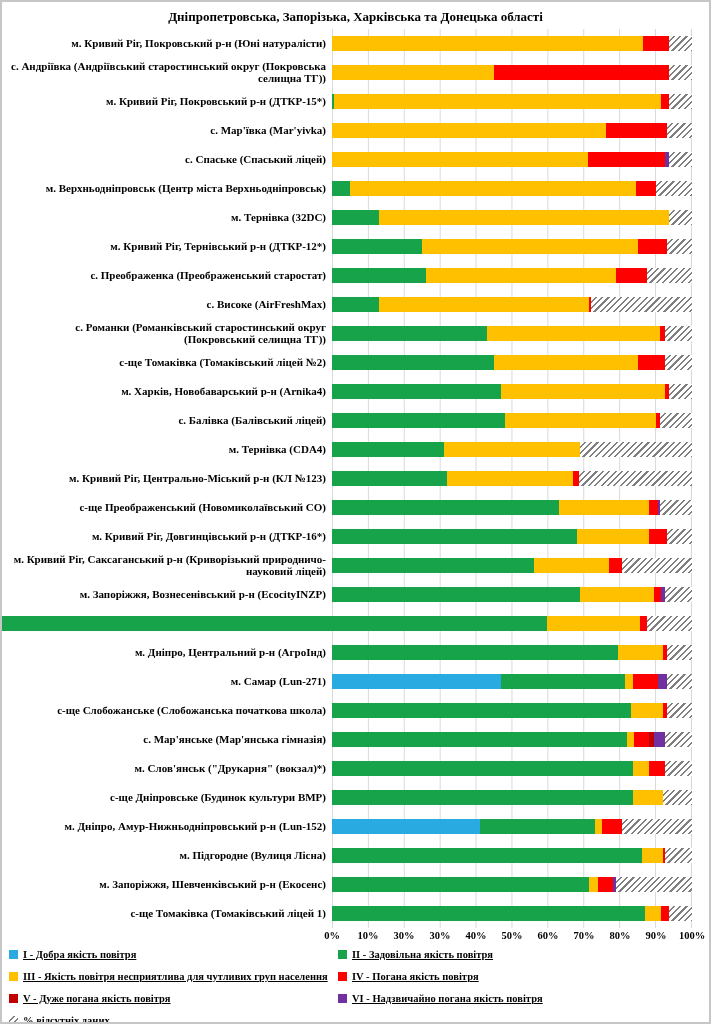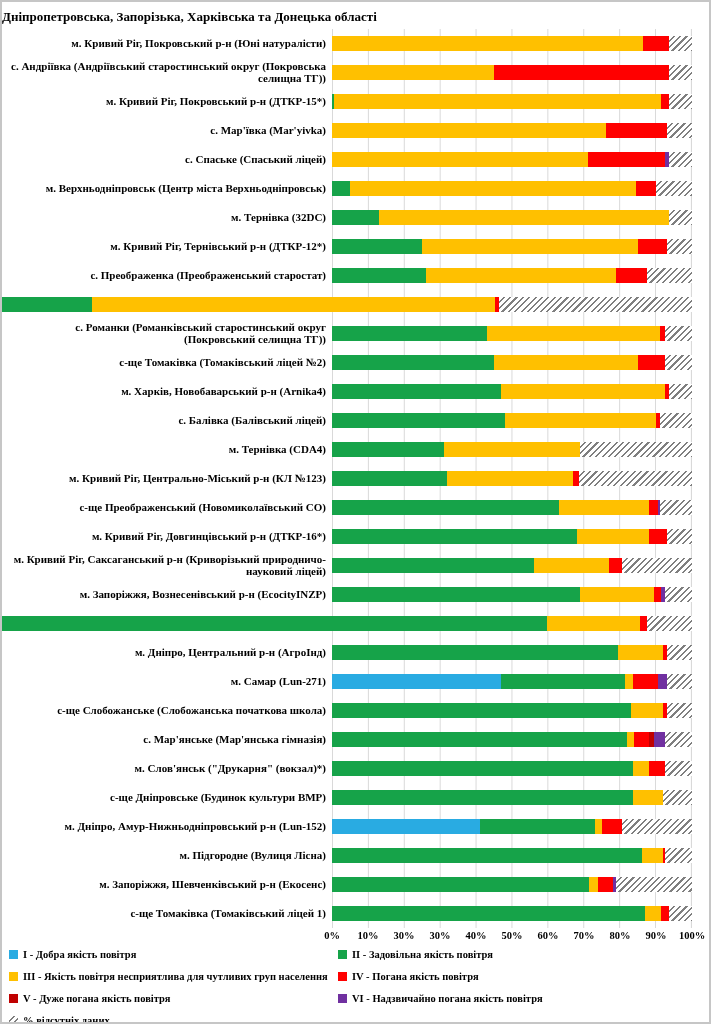--- a/index.html
+++ b/index.html
@@ -7,21 +7,21 @@
     position:relative;
     width:711px;height:1024px;
     box-sizing:border-box;
     border:2px solid #C6C6C6;
     background:#fff;
     font-family:"Liberation Serif","DejaVu Serif",serif;
     overflow:hidden;
   }
   .title{
     position:absolute;top:7px;left:0;right:0;
-    font-size:13px;font-weight:bold;color:#000;
+    text-align:center;font-size:13px;font-weight:bold;color:#000;
   }
   .chart{position:absolute;top:27px;left:0;right:0;height:915px;}
   .gridlines{
     position:absolute;left:330px;right:17px;top:0;height:899px;
     background-image:linear-gradient(to right,#D9D9D9 1px,transparent 1px);
     background-size:10% 100%;
     border-right:1px solid #D9D9D9;
   }
   .rows{position:relative;}
   .row{display:flex;align-items:center;height:29px;}
@@ -45,21 +45,21 @@
   .legend{
     position:absolute;left:7px;top:944px;right:4px;
     display:grid;grid-template-columns:329px auto;
     row-gap:5px;column-gap:0;
   }
   .legend-item{display:flex;align-items:center;height:17px;}
   .swatch{
     width:9px;height:9px;flex:0 0 auto;margin-right:5px;
   }
   .legend-label{
-    font-size:10.5px;font-weight:bold;white-space:nowrap;color:#000;
+    font-size:10.5px;font-weight:bold;white-space:nowrap;color:#000;text-decoration:underline;
   }
 </style>
 </head>
 <body>
 
 <div class="frame">
   <div class="title">Дніпропетровська, Запорізька, Харківська та Донецька області</div>
   <div class="chart">
     <div class="gridlines"></div>
     <div class="rows">
@@ -134,20 +134,21 @@
         <div class="row">
           <div class="row-label">с. Преображенка (Преображенський старостат)</div>
           <div class="row-track">
             <div class="seg" style="width: 26%; background: rgb(22, 163, 73);"></div>
             <div class="seg" style="width: 53%; background: rgb(255, 192, 0);"></div>
             <div class="seg" style="width: 8.5%; background: rgb(255, 0, 0);"></div>
             <div class="seg seg-hatch" style="width: 12.5%;"></div>
           </div>
         </div>
         <div class="row">
+          <div class="row-label">с. Високе (AirFreshMax)</div>
           <div class="row-track">
             <div class="seg" style="width: 13%; background: rgb(22, 163, 73);"></div>
             <div class="seg" style="width: 58.5%; background: rgb(255, 192, 0);"></div>
             <div class="seg" style="width: 0.5%; background: rgb(255, 0, 0);"></div>
             <div class="seg seg-hatch" style="width: 28%;"></div>
           </div>
         </div>
         <div class="row">
           <div class="row-label">с. Романки (Романківський старостинський округ (Покровський селищна ТГ))</div>
           <div class="row-track">

